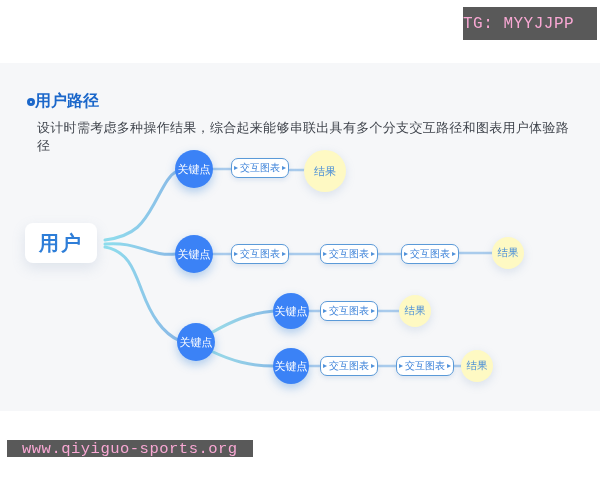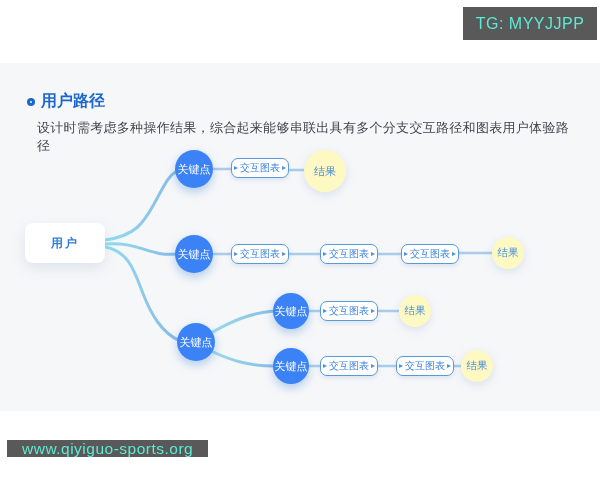--- a/index.html
+++ b/index.html
@@ -12,53 +12,54 @@
     overflow: hidden;
   }
   .panel {
     position: absolute; left: 0; top: 63px;
     width: 600px; height: 348px;
     background: #f6f7f9;
   }
   .badge {
     position: absolute;
     background: #595959;
-    color: #5eead4;
-    display: flex; align-items: center; justify-content: center;
+    color: #f9a8d4;
+    display: flex; align-items: center; justify-content: flex-start;
     font-size: 16px;
     letter-spacing: 0.5px;
+    font-family: Liberation Mono, monospace;
   }
   .badge.tg { left: 463px; top: 7px; width: 134px; height: 33px; }
   .badge.url { left: 7px; top: 440px; height: 17px; padding: 0 15px; font-size: 15.5px; }
 
   .heading {
     position: absolute; left: 27px; top: 91px;
-    display: flex; align-items: center; gap: 6px;
+    display: flex; align-items: center; 
     color: #1b67ca; font-weight: bold; font-size: 16px;
   }
   .ring-icon {
     width: 8px; height: 8px;
     border: 3px solid #1b67ca; border-radius: 50%;
     display: inline-block;
   }
   .subtitle {
     position: absolute; left: 37px; top: 119px;
     width: 540px;
     color: #40454d; font-size: 13px; letter-spacing: 0.3px;
   }
 
   svg.wires { position: absolute; left: 0; top: 0; width: 600px; height: 480px; pointer-events: none; }
 
   .user-box {
     position: absolute; left: 25px; top: 223px;
-    width: 80px; height: 40px;
+    width: 72px; height: 40px;
     background: #ffffff; border-radius: 8px;
     box-shadow: 0 5px 14px rgba(110, 140, 180, 0.18);
     display: flex; align-items: center; justify-content: center;
-    color: #2e7ed8; font-size: 12px; font-weight: bold; letter-spacing: 2px;
+    color: #2e7ed8; font-size: 20px; font-weight: bold; letter-spacing: 2px;
   }
   .kp {
     position: absolute;
     background: #3b82f6; border-radius: 50%;
     box-shadow: 0 4px 10px rgba(46, 126, 216, 0.35);
     display: flex; align-items: center; justify-content: center;
     color: #ffffff; font-size: 11px;
   }
   .kp.lg { width: 38px; height: 38px; }
   .kp.md { width: 36px; height: 36px; }

